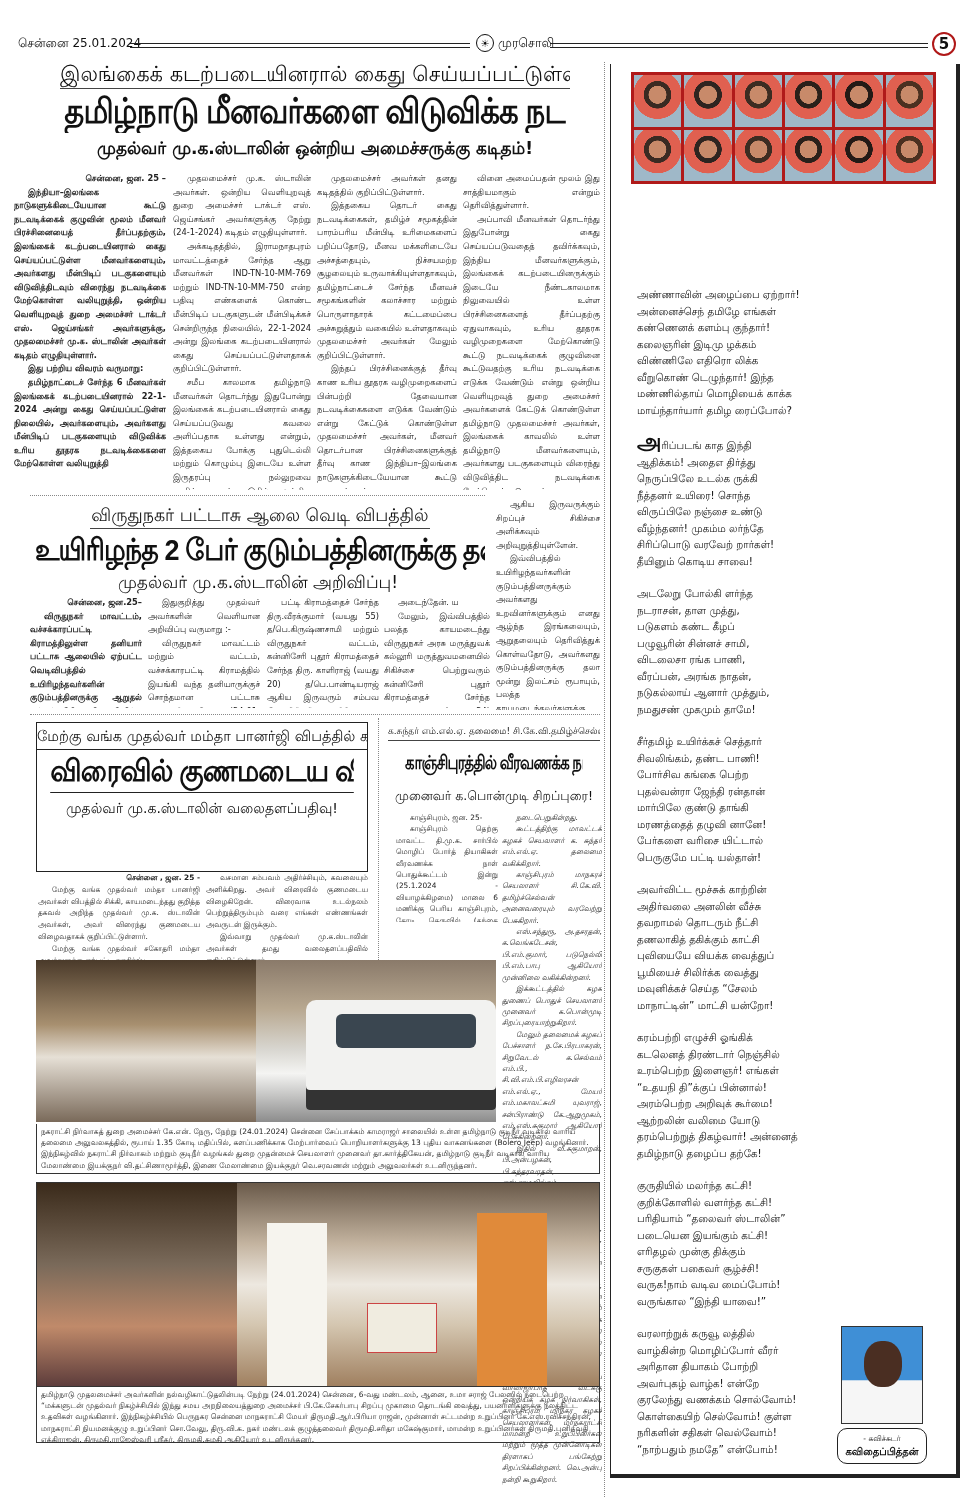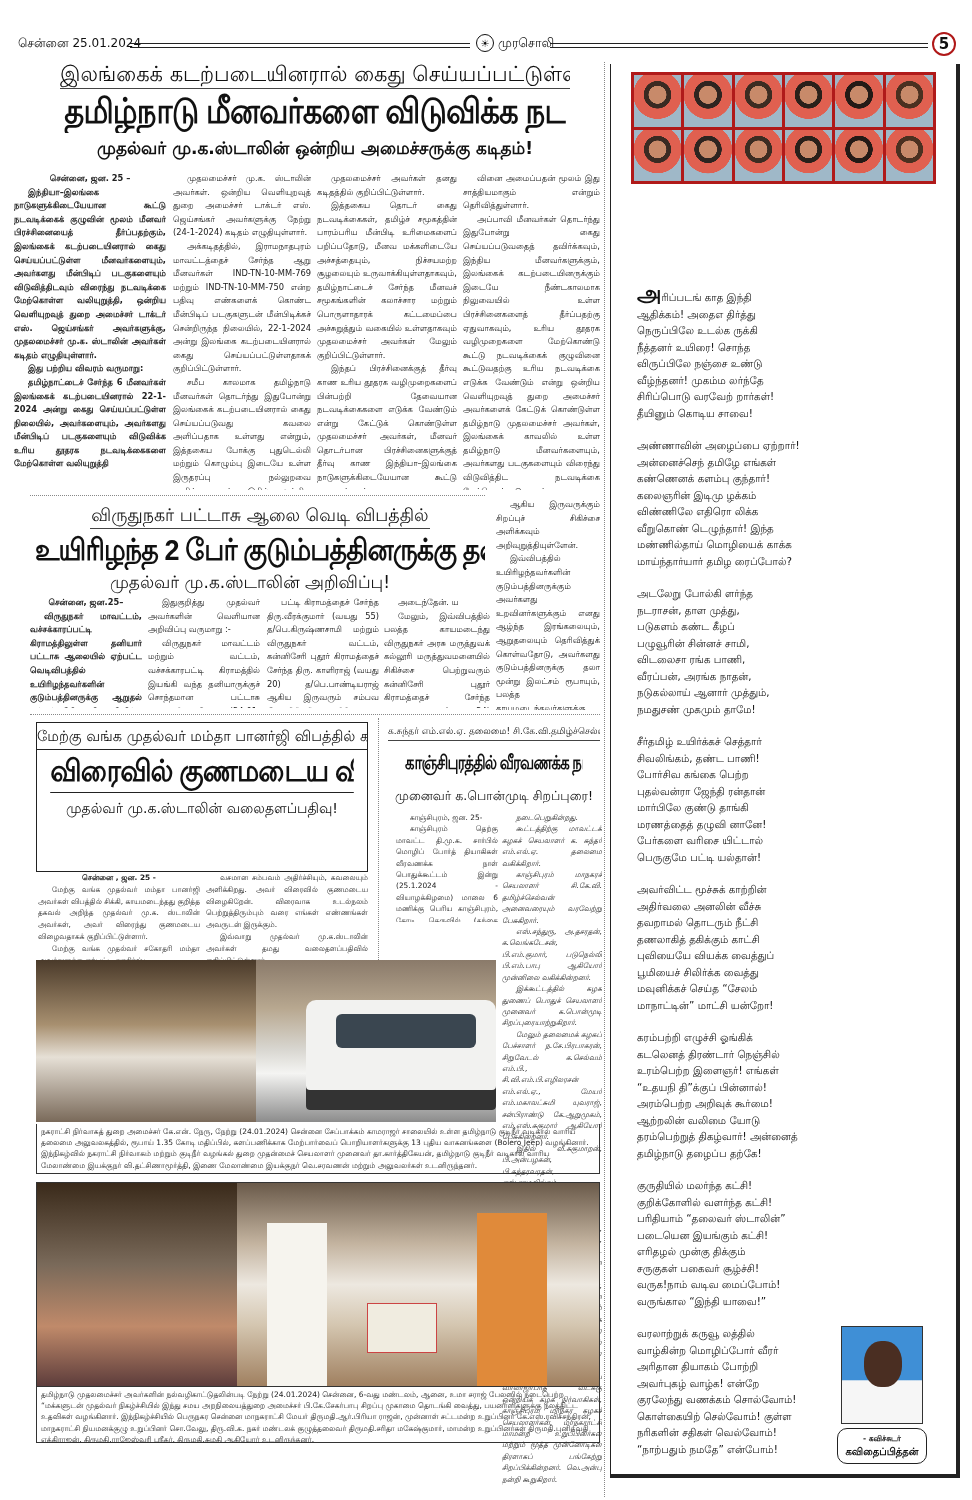--- a/index.html
+++ b/index.html
@@ -12,21 +12,21 @@
 .mast .rule{position:absolute;height:5px;top:9px;border-top:1.5px solid #222;border-bottom:1.5px solid #222}
 .mast .logo{position:absolute;left:458px;top:0;font-size:12.5px;white-space:nowrap;display:flex;align-items:center;gap:4px}
 .mast .logo .emb{width:18px;height:18px;border-radius:50%;border:1.5px solid #111;display:inline-flex;align-items:center;justify-content:center;font-size:10px}
 .mast .pno{position:absolute;right:0;top:-2px;width:24px;height:24px;border-radius:50%;border:2px solid #b01818;font-weight:bold;font-size:15px;display:flex;align-items:center;justify-content:center}
 
 .kick{font-family:"DejaVu Sans",sans-serif;text-align:center;white-space:nowrap;overflow:hidden}
 .bighead{font-family:"Liberation Sans",sans-serif;font-weight:bold;text-align:center;white-space:nowrap;overflow:hidden;transform-origin:center;letter-spacing:-1px}
 .sub{font-weight:bold;text-align:center;white-space:nowrap;overflow:hidden}
 .col{font-size:8.3px;line-height:13.6px;text-align:justify;overflow:hidden;color:#222}
 .col p{text-indent:14px}
-.col .dateline{text-align:center;font-weight:bold;text-indent:0}
+.col .dateline{text-align:right;font-weight:bold;text-indent:0}
 .dotv{border-left:1px dotted #888}
 .doth{border-top:1px dotted #888}
 .cap{font-size:7.5px;line-height:11.2px;overflow:hidden;color:#222}
 .photo{background:#6b7a86;overflow:hidden}
 
 .poembox{border-right:4px solid #222;border-bottom:4px solid #222;border-left:1px solid #222}
 .poem{font-size:10.3px;line-height:16.5px;color:#111;white-space:nowrap}
 .poem .stanza{margin-bottom:16px}
 </style>
 </head>
@@ -76,21 +76,21 @@
       <p>அப்பாவி மீனவர்கள் தொடர்ந்து இதுபோன்று கைது செய்யப்படுவதைத் தவிர்க்கவும், இந்திய மீனவர்களுக்கும், இலங்கைக் கடற்படையினருக்கும் இடையே நீண்டகாலமாக நிலுவையில் உள்ள பிரச்சினைகளைத் தீர்ப்பதற்கு ஏதுவாகவும், உரிய தூதரக வழிமுறைகளை மேற்கொண்டு கூட்டு நடவடிக்கைக் குழுவினை கூட்டுவதற்கு உரிய நடவடிக்கை எடுக்க வேண்டும் என்று ஒன்றிய வெளியுறவுத் துறை அமைச்சர் அவர்களைக் கேட்டுக் கொண்டுள்ள தமிழ்நாடு முதலமைச்சர் அவர்கள், இலங்கைக் காவலில் உள்ள தமிழ்நாடு மீனவர்களையும், அவர்களது படகுகளையும் விரைந்து விடுவித்திட நடவடிக்கை மேற்கொண்டிடுமாறும் தனது கடிதத்தில் வலியுறுத்தியுள்ளார்.</p>
     </div>
   </div>
 <div class="abs doth" style="left:30px;top:495px;width:455px"></div>
 <div class="abs dotv" style="left:604px;top:62px;height:1435px"></div>
 
 <div class="abs" style="left:30px;top:502px;width:460px">
   <div class="kick" style="font-size:17.5px;line-height:26px;border-bottom:1.5px solid #444;margin:0 60px">விருதுநகர் பட்டாசு ஆலை வெடி விபத்தில்</div>
 </div>
 <div class="abs bighead" style="left:10px;top:530px;width:500px;font-size:30px;line-height:40px;transform:scaleX(0.9)">உயிரிழந்த 2 பேர் குடும்பத்தினருக்கு தலா ரூ.3 லட்சம் நிதி!</div>
-<div class="abs sub" style="left:60px;top:570px;width:380px;font-size:17px;font-weight:normal;line-height:24px">முதல்வர் மு.க.ஸ்டாலின் அறிவிப்பு!</div>
+<div class="abs sub" style="left:68px;top:570px;width:380px;font-size:17px;font-weight:normal;line-height:24px">முதல்வர் மு.க.ஸ்டாலின் அறிவிப்பு!</div>
 <div class="abs col" style="left:30px;top:596px;width:112px;height:112px;font-weight:bold">
   <p class="dateline">சென்னை, ஜன.25–</p>
   <div>
       <p>விருதுநகர் மாவட்டம், வச்சக்காரப்பட்டி கிராமத்திலுள்ள தனியார் பட்டாசு ஆலையில் ஏற்பட்ட வெடிவிபத்தில் உயிரிழந்தவர்களின் குடும்பத்தினருக்கு ஆறுதல் மற்றும் நிதியுதவி அறிவித்து முதலமைச்சர் மு.க.ஸ்டாலின் அவர்கள் அறிவிப்பு வெளியிட்டுள்ளார்.</p>
     </div>
 </div>
 <div class="abs col" style="left:148px;top:596px;width:112px;height:112px">
     <div>
       <p>இதுகுறித்து முதல்வர் அவர்களின் வெளியான அறிவிப்பு வருமாறு :-</p>
       <p>விருதுநகர் மாவட்டம் மற்றும் வட்டம், வச்சக்காரபட்டி கிராமத்தில் இயங்கி வந்த தனியாருக்குச் சொந்தமான பட்டாசு ஆலையில் இன்று (24-01-2024) காலை எதிர்பாராதவிதமாக ஏற்பட்ட வெடிவிபத்தில் விருதுநகர் மாவட்டம், சிவகாசி வட்டம், முதலி</p>
@@ -181,40 +181,40 @@
       <div style="background: radial-gradient(circle at 50% 38%, rgb(200, 138, 106) 0px, rgb(200, 138, 106) 22%, rgb(74, 48, 32) 23%, rgb(74, 48, 32) 34%, rgb(224, 96, 80) 35%, rgb(224, 96, 80) 60%, rgb(159, 184, 200) 61%);"></div>
       <div style="background: radial-gradient(circle at 50% 38%, rgb(200, 138, 106) 0px, rgb(200, 138, 106) 22%, rgb(58, 42, 34) 23%, rgb(58, 42, 34) 34%, rgb(224, 96, 80) 35%, rgb(224, 96, 80) 60%, rgb(159, 184, 200) 61%);"></div>
       <div style="background: radial-gradient(circle at 50% 38%, rgb(200, 138, 106) 0px, rgb(200, 138, 106) 22%, rgb(46, 36, 32) 23%, rgb(46, 36, 32) 34%, rgb(224, 96, 80) 35%, rgb(224, 96, 80) 60%, rgb(159, 184, 200) 61%);"></div>
       <div style="background: radial-gradient(circle at 50% 38%, rgb(200, 138, 106) 0px, rgb(200, 138, 106) 22%, rgb(60, 44, 34) 23%, rgb(60, 44, 34) 34%, rgb(224, 96, 80) 35%, rgb(224, 96, 80) 60%, rgb(159, 184, 200) 61%);"></div>
       <div style="background: radial-gradient(circle at 50% 38%, rgb(200, 138, 106) 0px, rgb(200, 138, 106) 22%, rgb(42, 32, 26) 23%, rgb(42, 32, 26) 34%, rgb(224, 96, 80) 35%, rgb(224, 96, 80) 60%, rgb(159, 184, 200) 61%);"></div>
       <div style="background: radial-gradient(circle at 50% 38%, rgb(200, 138, 106) 0px, rgb(200, 138, 106) 22%, rgb(36, 26, 22) 23%, rgb(36, 26, 22) 34%, rgb(224, 96, 80) 35%, rgb(224, 96, 80) 60%, rgb(159, 184, 200) 61%);"></div>
       <div style="background: radial-gradient(circle at 50% 38%, rgb(200, 138, 106) 0px, rgb(200, 138, 106) 22%, rgb(74, 48, 32) 23%, rgb(74, 48, 32) 34%, rgb(224, 96, 80) 35%, rgb(224, 96, 80) 60%, rgb(159, 184, 200) 61%);"></div>
     </div>
   <div class="poem" style="position:absolute;left:26px;top:222px" id="poem">
       <div class="stanza">
+        <div>அண்ணாவின் அழைப்பை ஏற்றார்!</div>
+        <div>அன்னைச்செந் தமிழே எங்கள்</div>
+        <div>கண்ணெனக் களம்பு குந்தார்!</div>
+        <div>கலைஞரின் இடிமு ழக்கம்</div>
+        <div>விண்ணிலே எதிரொ லிக்க</div>
+        <div>வீறுகொண் டெழுந்தார்! இந்த</div>
+        <div>மண்ணில்தாய் மொழியைக் காக்க</div>
+        <div>மாய்ந்தார்யார் தமிழ ரைப்போல்?</div>
+      </div>
+      <div class="stanza">
         <div><span style="font-size: 22px; font-weight: bold; line-height: 16px;">அ</span>ரிப்படங் காத இந்தி</div>
         <div>ஆதிக்கம்! அதைஎ திர்த்து</div>
         <div>நெருப்பிலே உடல்க ருக்கி</div>
         <div>நீத்தனர் உயிரை! சொந்த</div>
         <div>விருப்பிலே நஞ்சை உண்டு</div>
         <div>வீழ்ந்தனர்! முகம்ம லர்ந்தே</div>
         <div>சிரிப்பொடு வரவேற் றார்கள்!</div>
         <div>தீயினும் கொடிய சாவை!</div>
       </div>
       <div class="stanza">
-        <div>அண்ணாவின் அழைப்பை ஏற்றார்!</div>
-        <div>அன்னைச்செந் தமிழே எங்கள்</div>
-        <div>கண்ணெனக் களம்பு குந்தார்!</div>
-        <div>கலைஞரின் இடிமு ழக்கம்</div>
-        <div>விண்ணிலே எதிரொ லிக்க</div>
-        <div>வீறுகொண் டெழுந்தார்! இந்த</div>
-        <div>மண்ணில்தாய் மொழியைக் காக்க</div>
-        <div>மாய்ந்தார்யார் தமிழ ரைப்போல்?</div>
-      </div>
-      <div class="stanza">
         <div>அடலேறு போல்கி ளர்ந்த</div>
         <div>நடராசன், தாள முத்து,</div>
         <div>படுகளம் கண்ட கீழப்</div>
         <div>பழுவூரின் சின்னச் சாமி,</div>
         <div>விடலைசா ரங்க பாணி,</div>
         <div>வீரப்பன், அரங்க நாதன்,</div>
         <div>நடுகல்லாய் ஆனார் முத்தும்,</div>
         <div>நமதுசண் முகமும் தாமே!</div>
       </div>
       <div class="stanza">
@@ -265,16 +265,16 @@
         <div>குரலேந்து வணக்கம் சொல்வோம்!</div>
         <div>கொள்கையிற் செல்வோம்! குள்ள</div>
         <div>நரிகளின் சதிகள் வெல்வோம்!</div>
         <div>“நாற்பதும் நமதே” என்போம்!</div>
       </div>
     </div>
   <div class="abs" style="left:230px;top:1262px;width:82px;height:98px;border:1px solid #333;background:linear-gradient(180deg,#3f8fd6 0%,#3f8fd6 55%,#f6f6f6 56%)">
     <div class="abs" style="left:22px;top:14px;width:38px;height:46px;border-radius:45%;background:#4a2e22"></div>
   </div>
   <div class="abs" style="left:226px;top:1364px;width:90px;height:36px;border:1.5px solid #222;border-radius:10px;text-align:center">
-    <div style="font-size:7.5px;font-weight:bold;line-height:12px;margin-top:4px">- கவிச்சுடர்</div>
+    <div style="font-size:7.5px;font-weight:normal;line-height:12px;margin-top:4px">- கவிச்சுடர்</div>
     <div style="font-size:10px;font-weight:bold;line-height:14px">கவிதைப்பித்தன்</div>
   </div>
 </div>
 
 </body></html>

